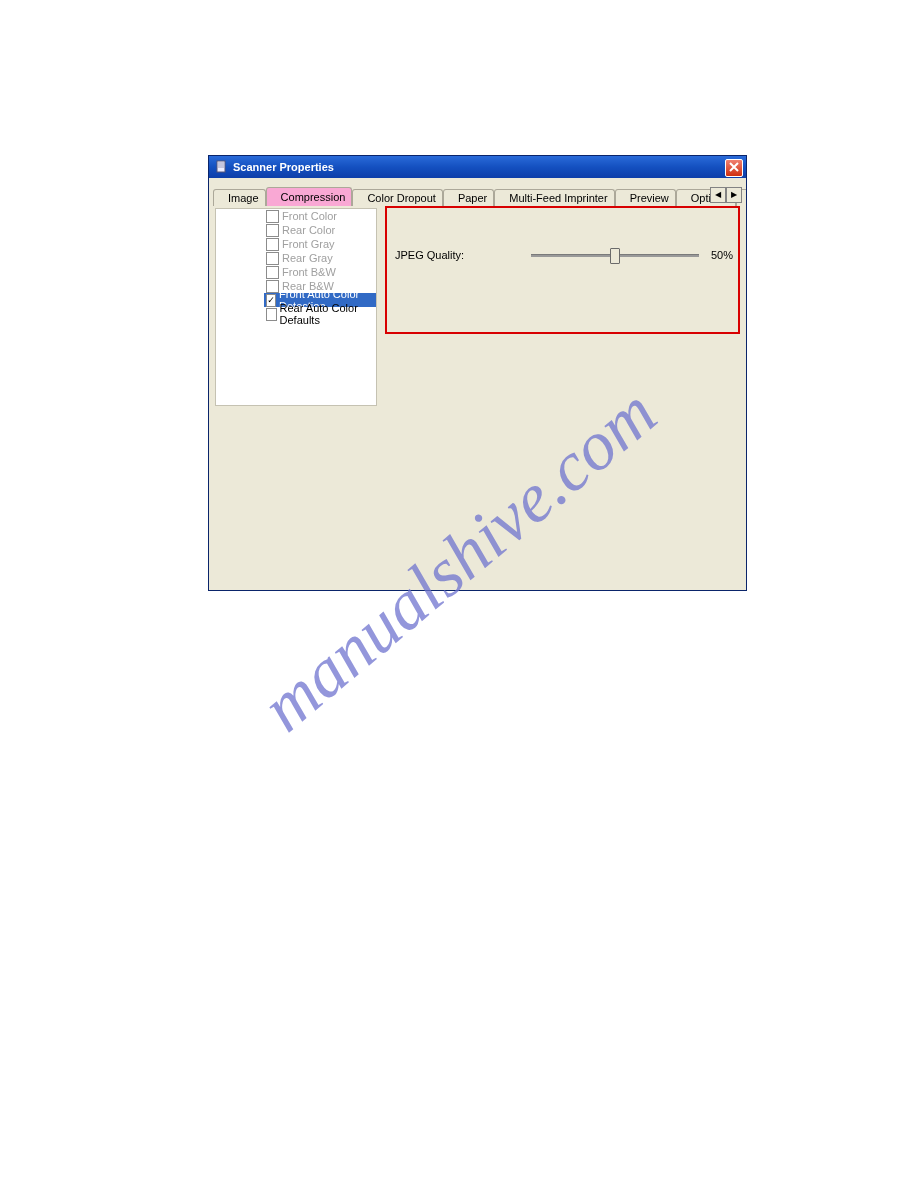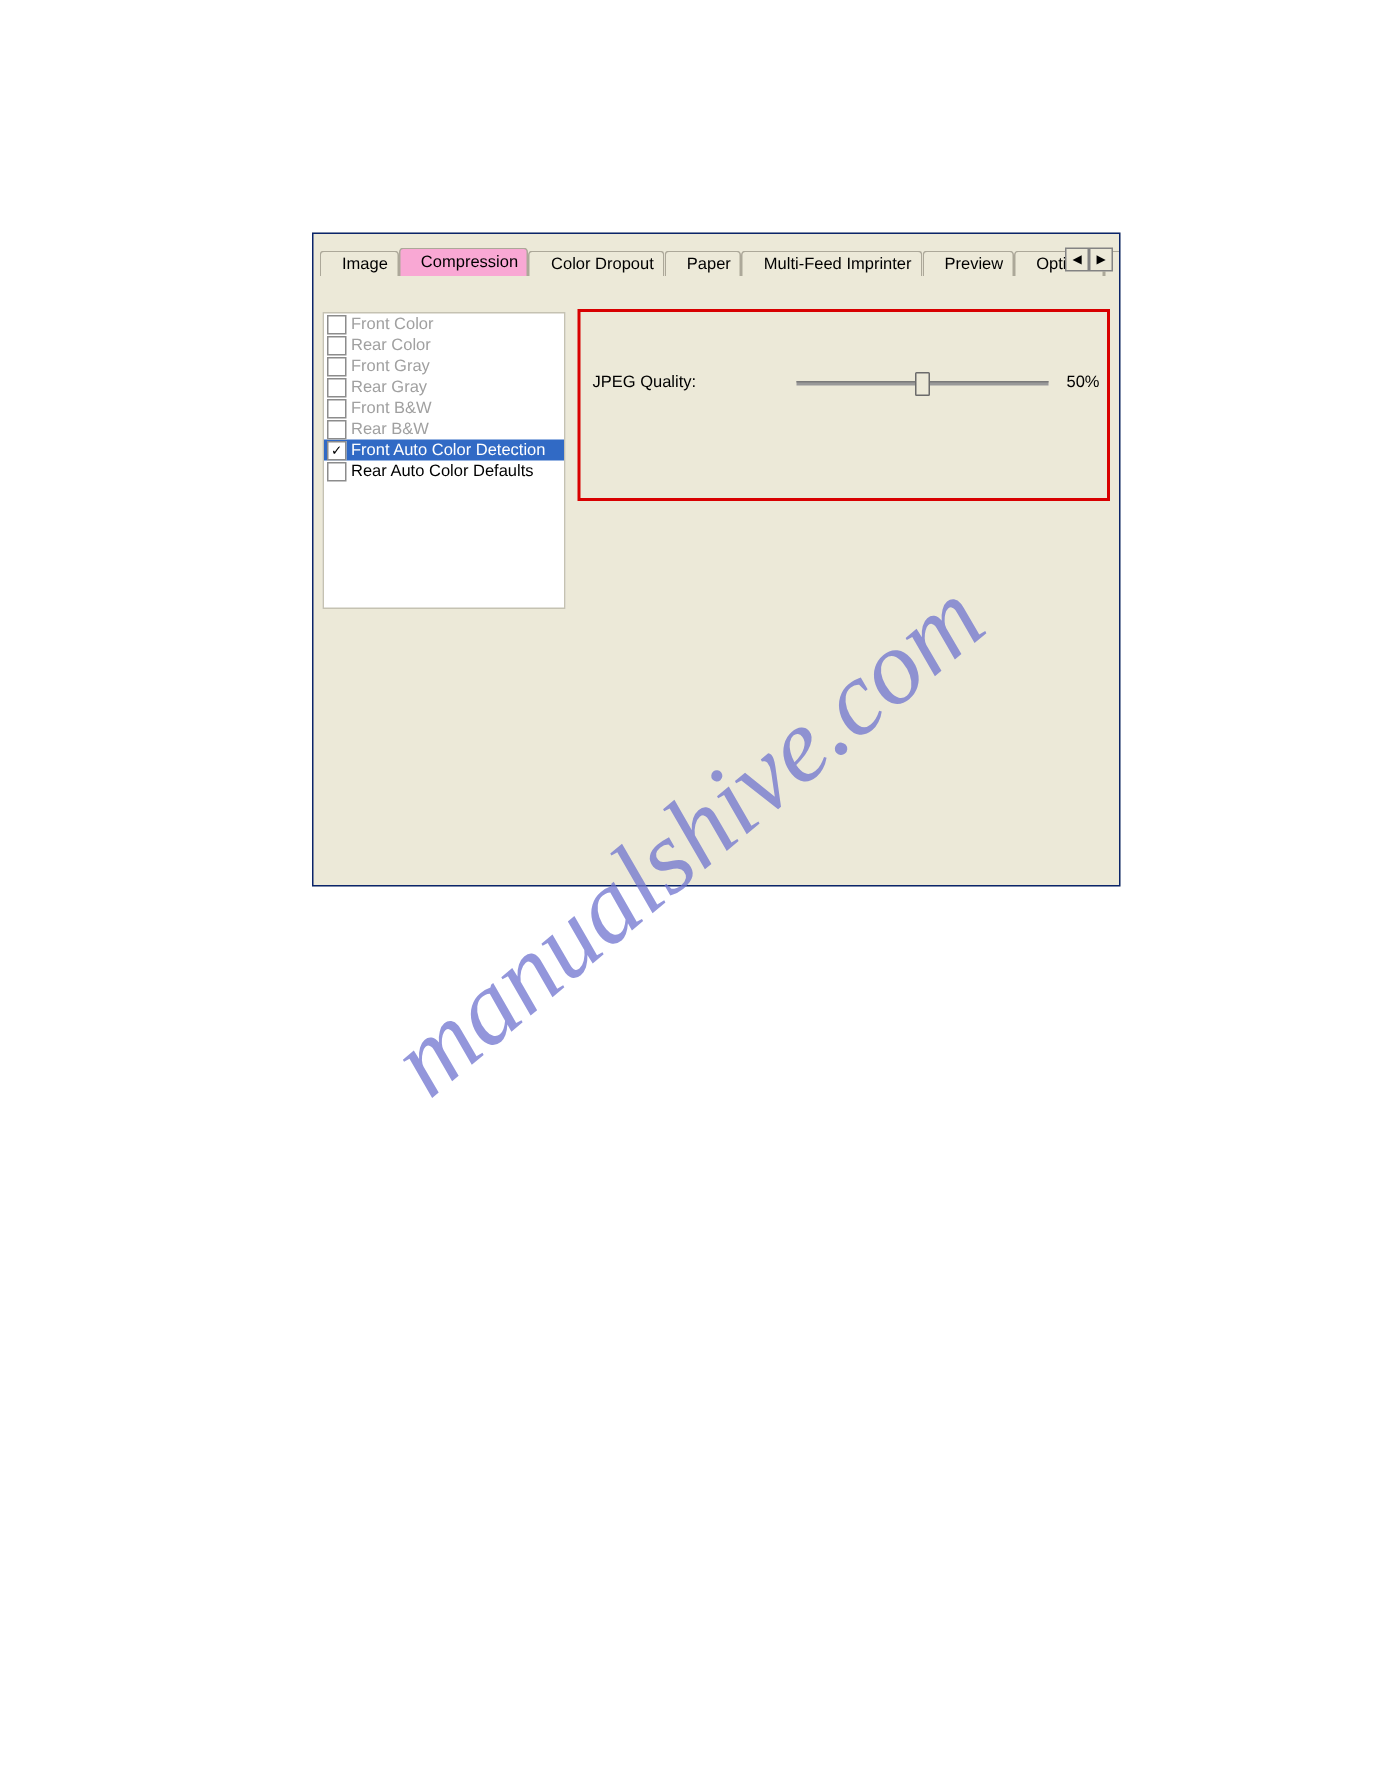--- a/index.html
+++ b/index.html
@@ -130,20 +130,21 @@
     background: #ffffff;
     border: 1px solid #c5c2b2;
   }
   .side-item {
     display: flex;
     align-items: center;
     height: 14px;
     padding: 0 2px;
     font-size: 11px;
     color: #a0a0a0;
+    margin-left: 48px;
   }
   .side-item.enabled { color: #000; }
   .side-item.selected {
     background: #316ac5;
     color: #fff;
   }
   .side-item .chk {
     width: 11px;
     height: 11px;
     border: 1px solid #8c8c8c;
@@ -271,20 +272,36 @@
     letter-spacing: 0px;
     pointer-events: none;
     font-family: Georgia, serif;
   }
 </style>
 </head>
 <body>
 
 <div class="window">
 
+  <div class="titlebar">
+    <span class="doc-icon">
+      <svg width="14" height="14" viewBox="0 0 14 14">
+        <rect x="2" y="1" width="8" height="11" fill="#eef" stroke="#557" stroke-width="1"></rect>
+        <path d="M3 3 h6 M3 5 h6 M3 7 h6" stroke="#88a" stroke-width="0.8"></path>
+      </svg>
+    </span>
+    <span>Scanner Properties</span>
+    <div class="close-btn">
+      <span>
+        <svg width="10" height="10" viewBox="0 0 10 10">
+          <path d="M1 1 L9 9 M9 1 L1 9" stroke="#fff" stroke-width="2"></path>
+        </svg>
+      </span>
+    </div>
+  </div>
 
   <div class="tabstrip">
     <div class="tabs-inner" id="tabs-inner">
         <div class="tab"><span>Image</span></div>
         <div class="tab active"><span>Compression</span></div>
         <div class="tab"><span>Color Dropout</span></div>
         <div class="tab"><span>Paper</span></div>
         <div class="tab"><span>Multi-Feed Imprinter</span></div>
         <div class="tab"><span>Preview</span></div>
         <div class="tab"><span>Options</span></div>

